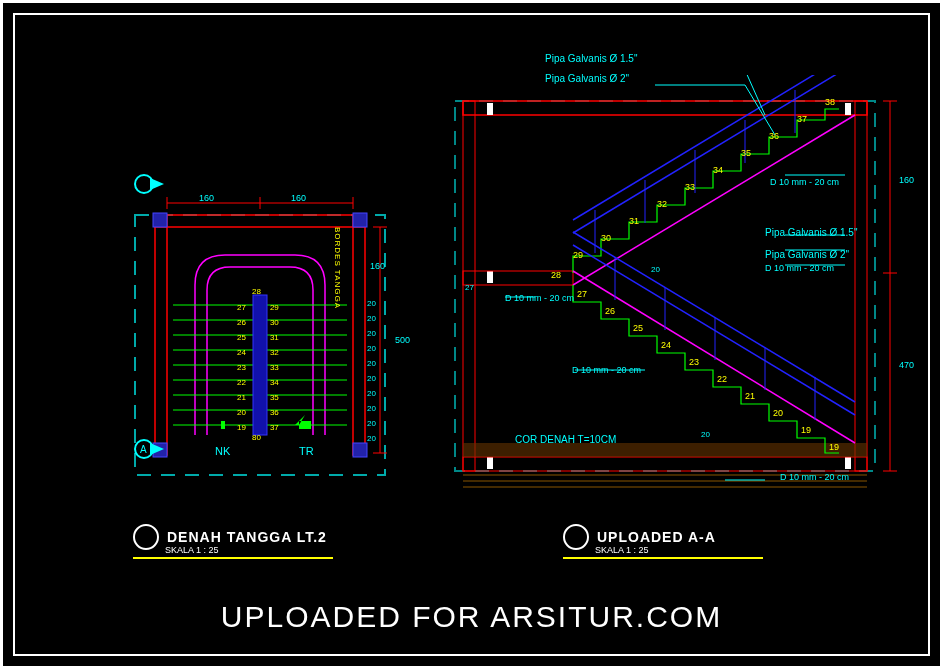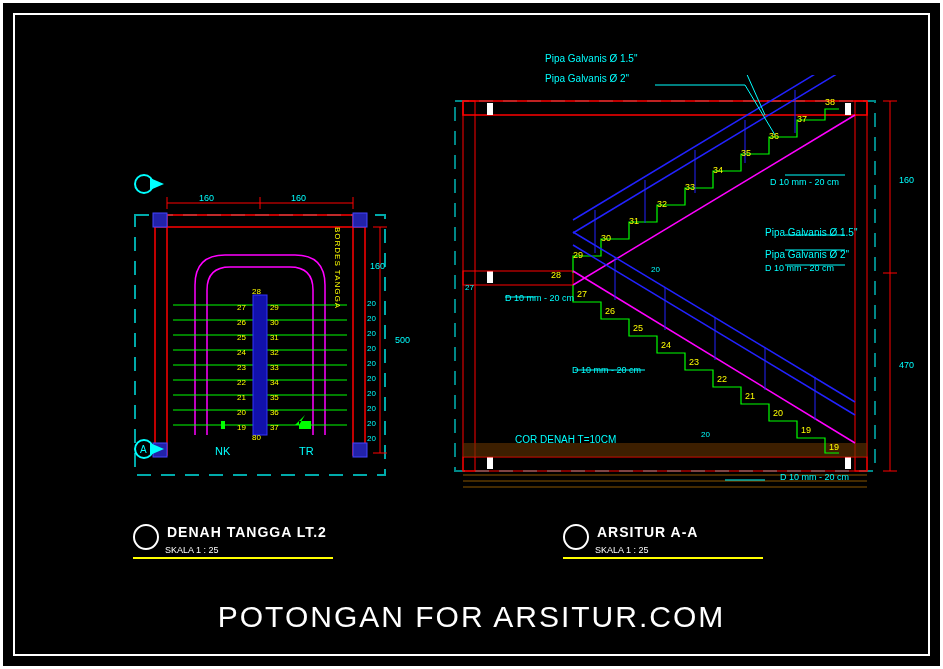--- a/index.html
+++ b/index.html
@@ -25,21 +25,21 @@
     border: 2px solid #fff;
   }
   .label {
     position: absolute;
     color: #0ff;
     font-size: 10px;
     white-space: nowrap;
   }
   .yellow { color: #ff0; }
   .cyan { color: #0ff; }
-  .title-row { position: absolute; display: flex; align-items: flex-start; }
+  .title-row { position: absolute; display: flex; align-items: center; }
   .title-circle {
     width: 22px; height: 22px;
     border: 2px solid #fff;
     border-radius: 50%;
     margin-right: 8px;
   }
   .title-text { color: #fff; font-size: 14px; font-weight: bold; letter-spacing: 1px; }
   .scale-text { position:absolute; color:#fff; font-size:9px; }
   .underline { position:absolute; height:2px; background:#ff0; }
   .watermark {
@@ -306,20 +306,20 @@
         <div class="label yellow" style="font-size: 9px; left: 674px; top: 342px;">23</div>
         <div class="label yellow" style="font-size: 9px; left: 702px; top: 359px;">22</div>
         <div class="label yellow" style="font-size: 9px; left: 730px; top: 376px;">21</div>
         <div class="label yellow" style="font-size: 9px; left: 758px; top: 393px;">20</div>
         <div class="label yellow" style="font-size: 9px; left: 786px; top: 410px;">19</div>
         <div class="label yellow" style="font-size: 9px; left: 814px; top: 427px;">19</div>
       </div>
 
   <div class="title-row" style="left:548px;top:509px">
     <span class="title-circle"></span>
-    <span class="title-text">ARSITUR A-A</span>
+    <span class="title-text">UPLOADED A-A</span>
   </div>
   <div class="scale-text" style="left:580px;top:530px">SKALA 1 : 25</div>
   <div class="underline" style="left:548px;top:542px;width:200px"></div>
 
-  <div class="watermark">POTONGAN FOR ARSITUR.COM</div>
+  <div class="watermark">UPLOADED FOR ARSITUR.COM</div>
 </div>
 </div>
 
 </body></html>

